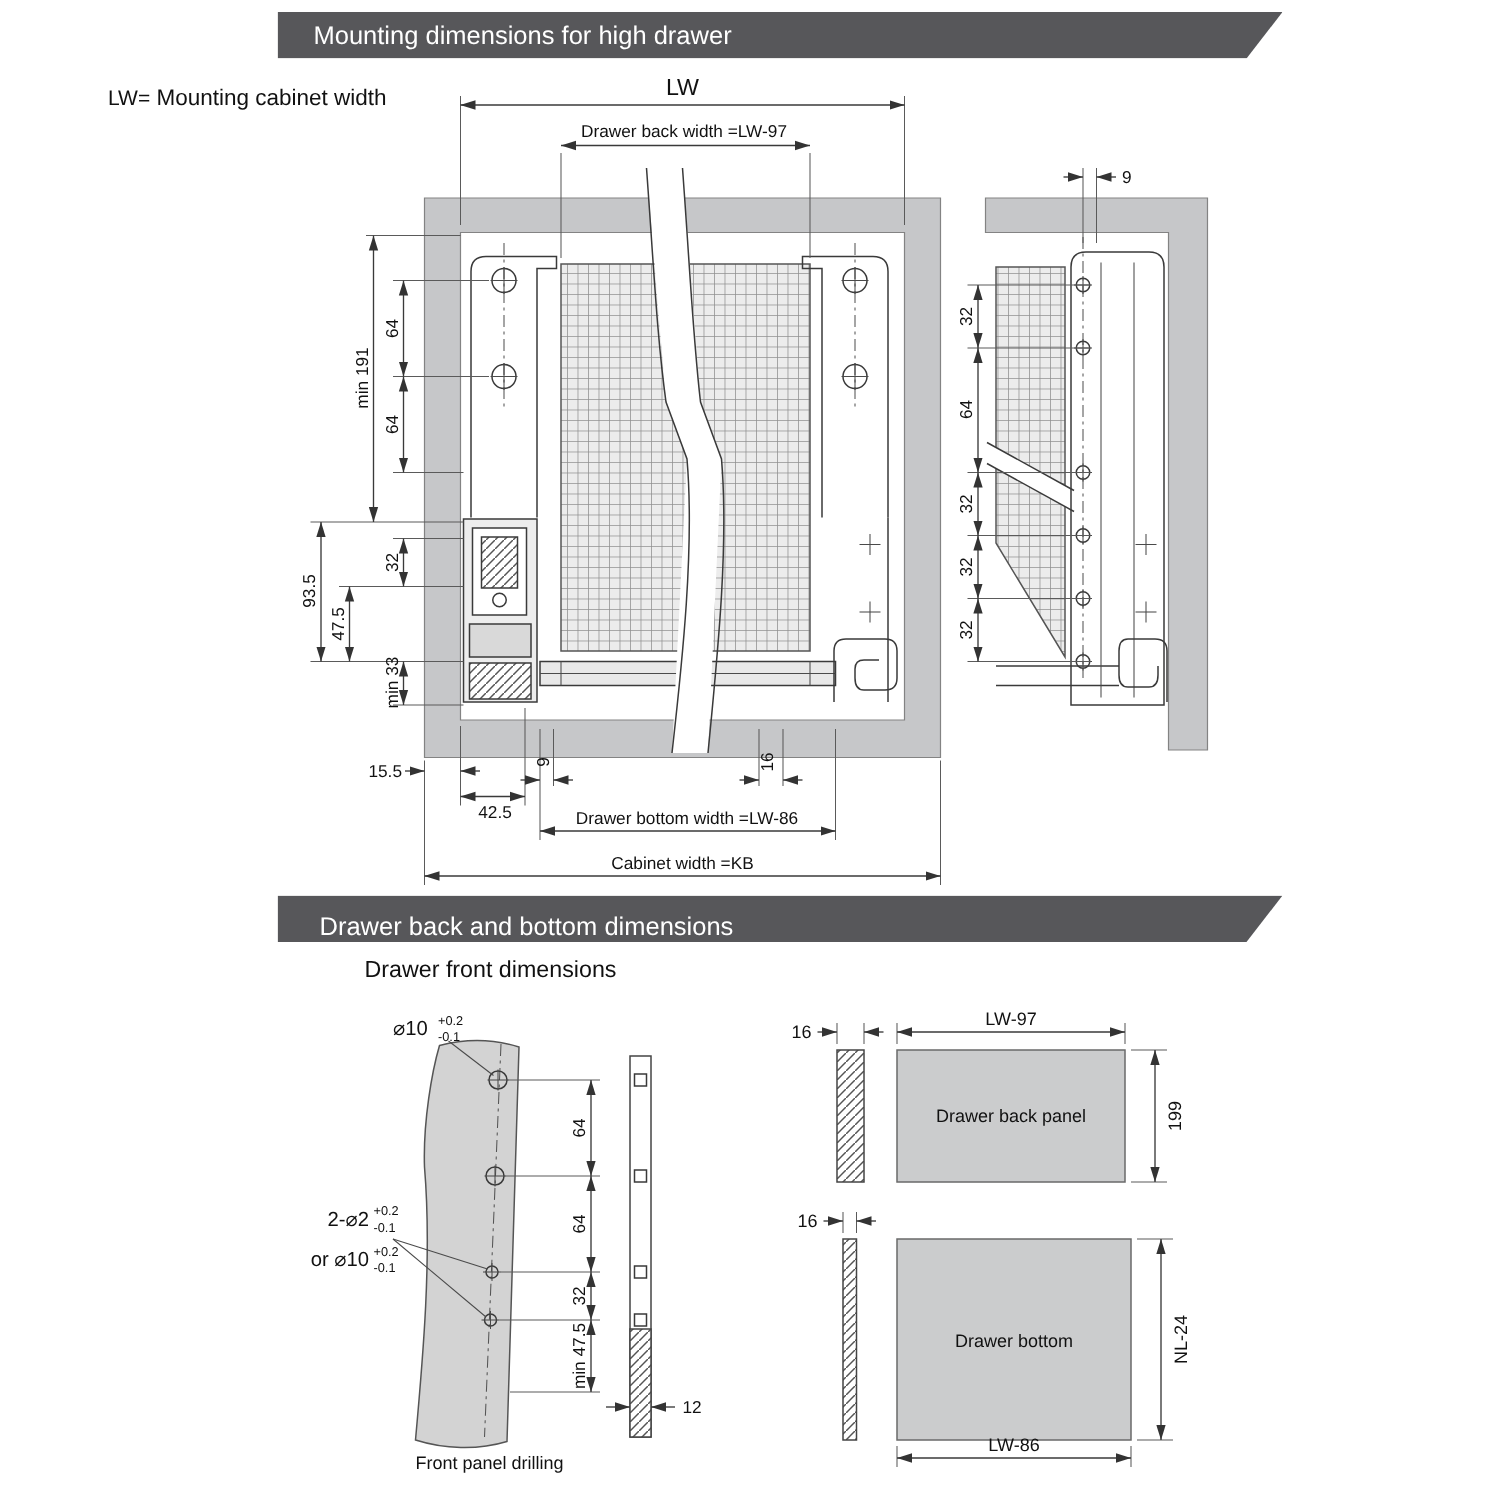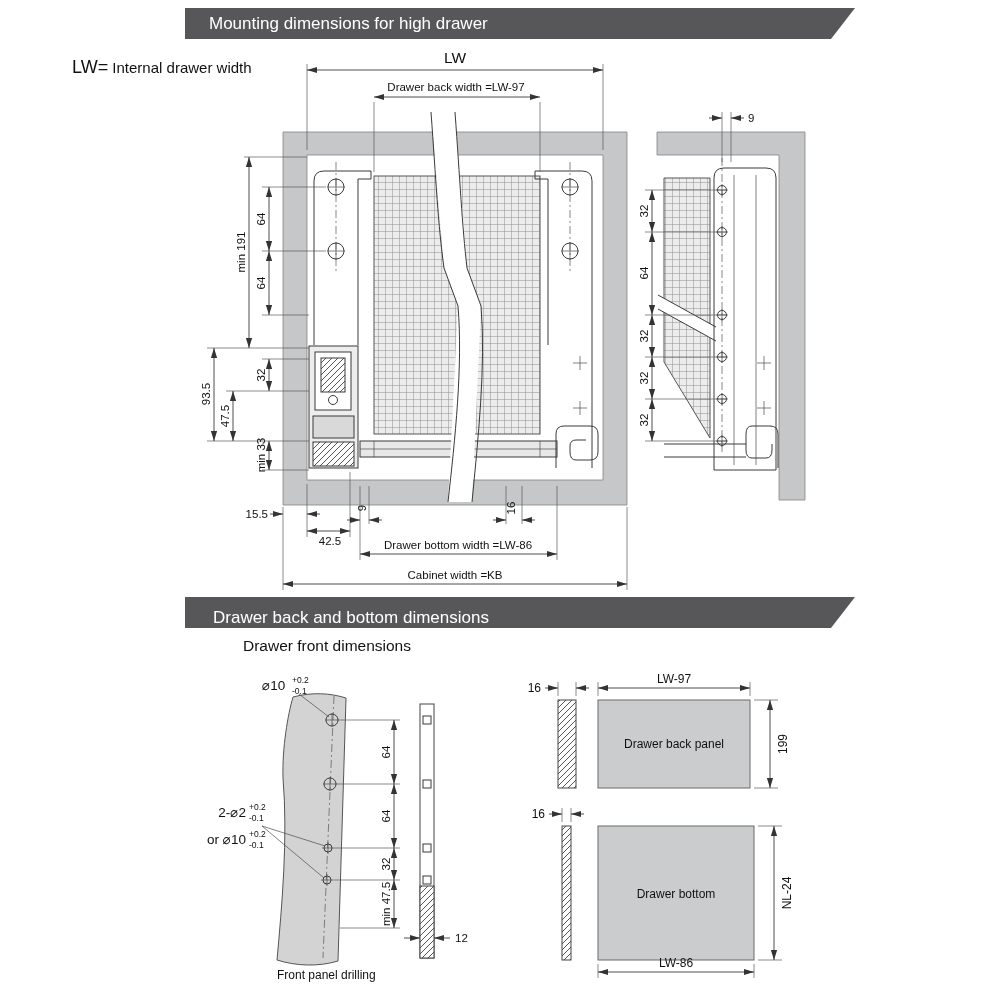--- a/index.html
+++ b/index.html
@@ -4,42 +4,42 @@
 <style>
   * { margin:0; padding:0; box-sizing:border-box; }
   html,body { width:1000px; height:1000px; background:#fff; overflow:hidden;
     font-family:"Liberation Sans","DejaVu Sans",sans-serif; position:relative; }
   .banner { position:absolute; left:185px; width:670px; height:31px; background:#57575a;
     color:#fff; font-size:17px; display:flex; align-items:center; padding-left:28px;
     clip-path:polygon(0 0,100% 0,646px 100%,0 100%); }
   #banner-top { top:8px;padding-left:24px; }
   #banner-mid { top:597px;align-items:flex-end; }
   .legend { position:absolute; left:72px; top:57px; font-size:15px; color:#111; }
-  .legend .lw { font-size:18px;margin-top:41px; }
+  .legend .lw { font-size:14px;margin-top:41px; }
   svg.draw { position:absolute; left:0; top:0; }
   .ln   { stroke:#3a3a3a; stroke-width:1; fill:none; }
   .thin { stroke:#4a4a4a; stroke-width:0.7; fill:none; }
   .dim  { stroke:#3a3a3a; stroke-width:0.9; fill:none; }
   .ext  { stroke:#5a5a5a; stroke-width:0.7; fill:none; }
   .cl   { stroke:#555;   stroke-width:0.7; fill:none; stroke-dasharray:8 3 2 3; }
   text  { fill:#111; font-size:12px; font-family:"Liberation Sans","DejaVu Sans",sans-serif; }
   .t11 { font-size:11.5px; } .t13 { font-size:13.5px; } .t15 { font-size:15.5px; } .t8 { font-size:8.5px; }
   .mid { text-anchor:middle; } .end { text-anchor:end; }
 </style>
 </head>
 <body>
 
 <div class="banner" id="banner-top">
   <span>Mounting dimensions for high drawer</span>
 </div>
 <div class="banner" id="banner-mid">
   <span>Drawer back and bottom dimensions</span>
 </div>
 <div class="legend">
-  <span class="lw">LW=</span><span> Internal drawer width</span>
+  <span class="lw">LW=</span><span> Mounting cabinet width</span>
 </div>
 
 <svg class="draw" width="1000" height="1000" viewBox="0 0 1000 1000">
   <defs>
     <pattern id="grid" width="7" height="7" patternUnits="userSpaceOnUse">
       <rect width="7" height="7" fill="#ececec"></rect>
       <path d="M7,0 H0 V7" fill="none" stroke="#8f8f8f" stroke-width="1"></path>
     </pattern>
     <pattern id="hatch" width="6" height="6" patternUnits="userSpaceOnUse">
       <rect width="6" height="6" fill="#fff"></rect>

